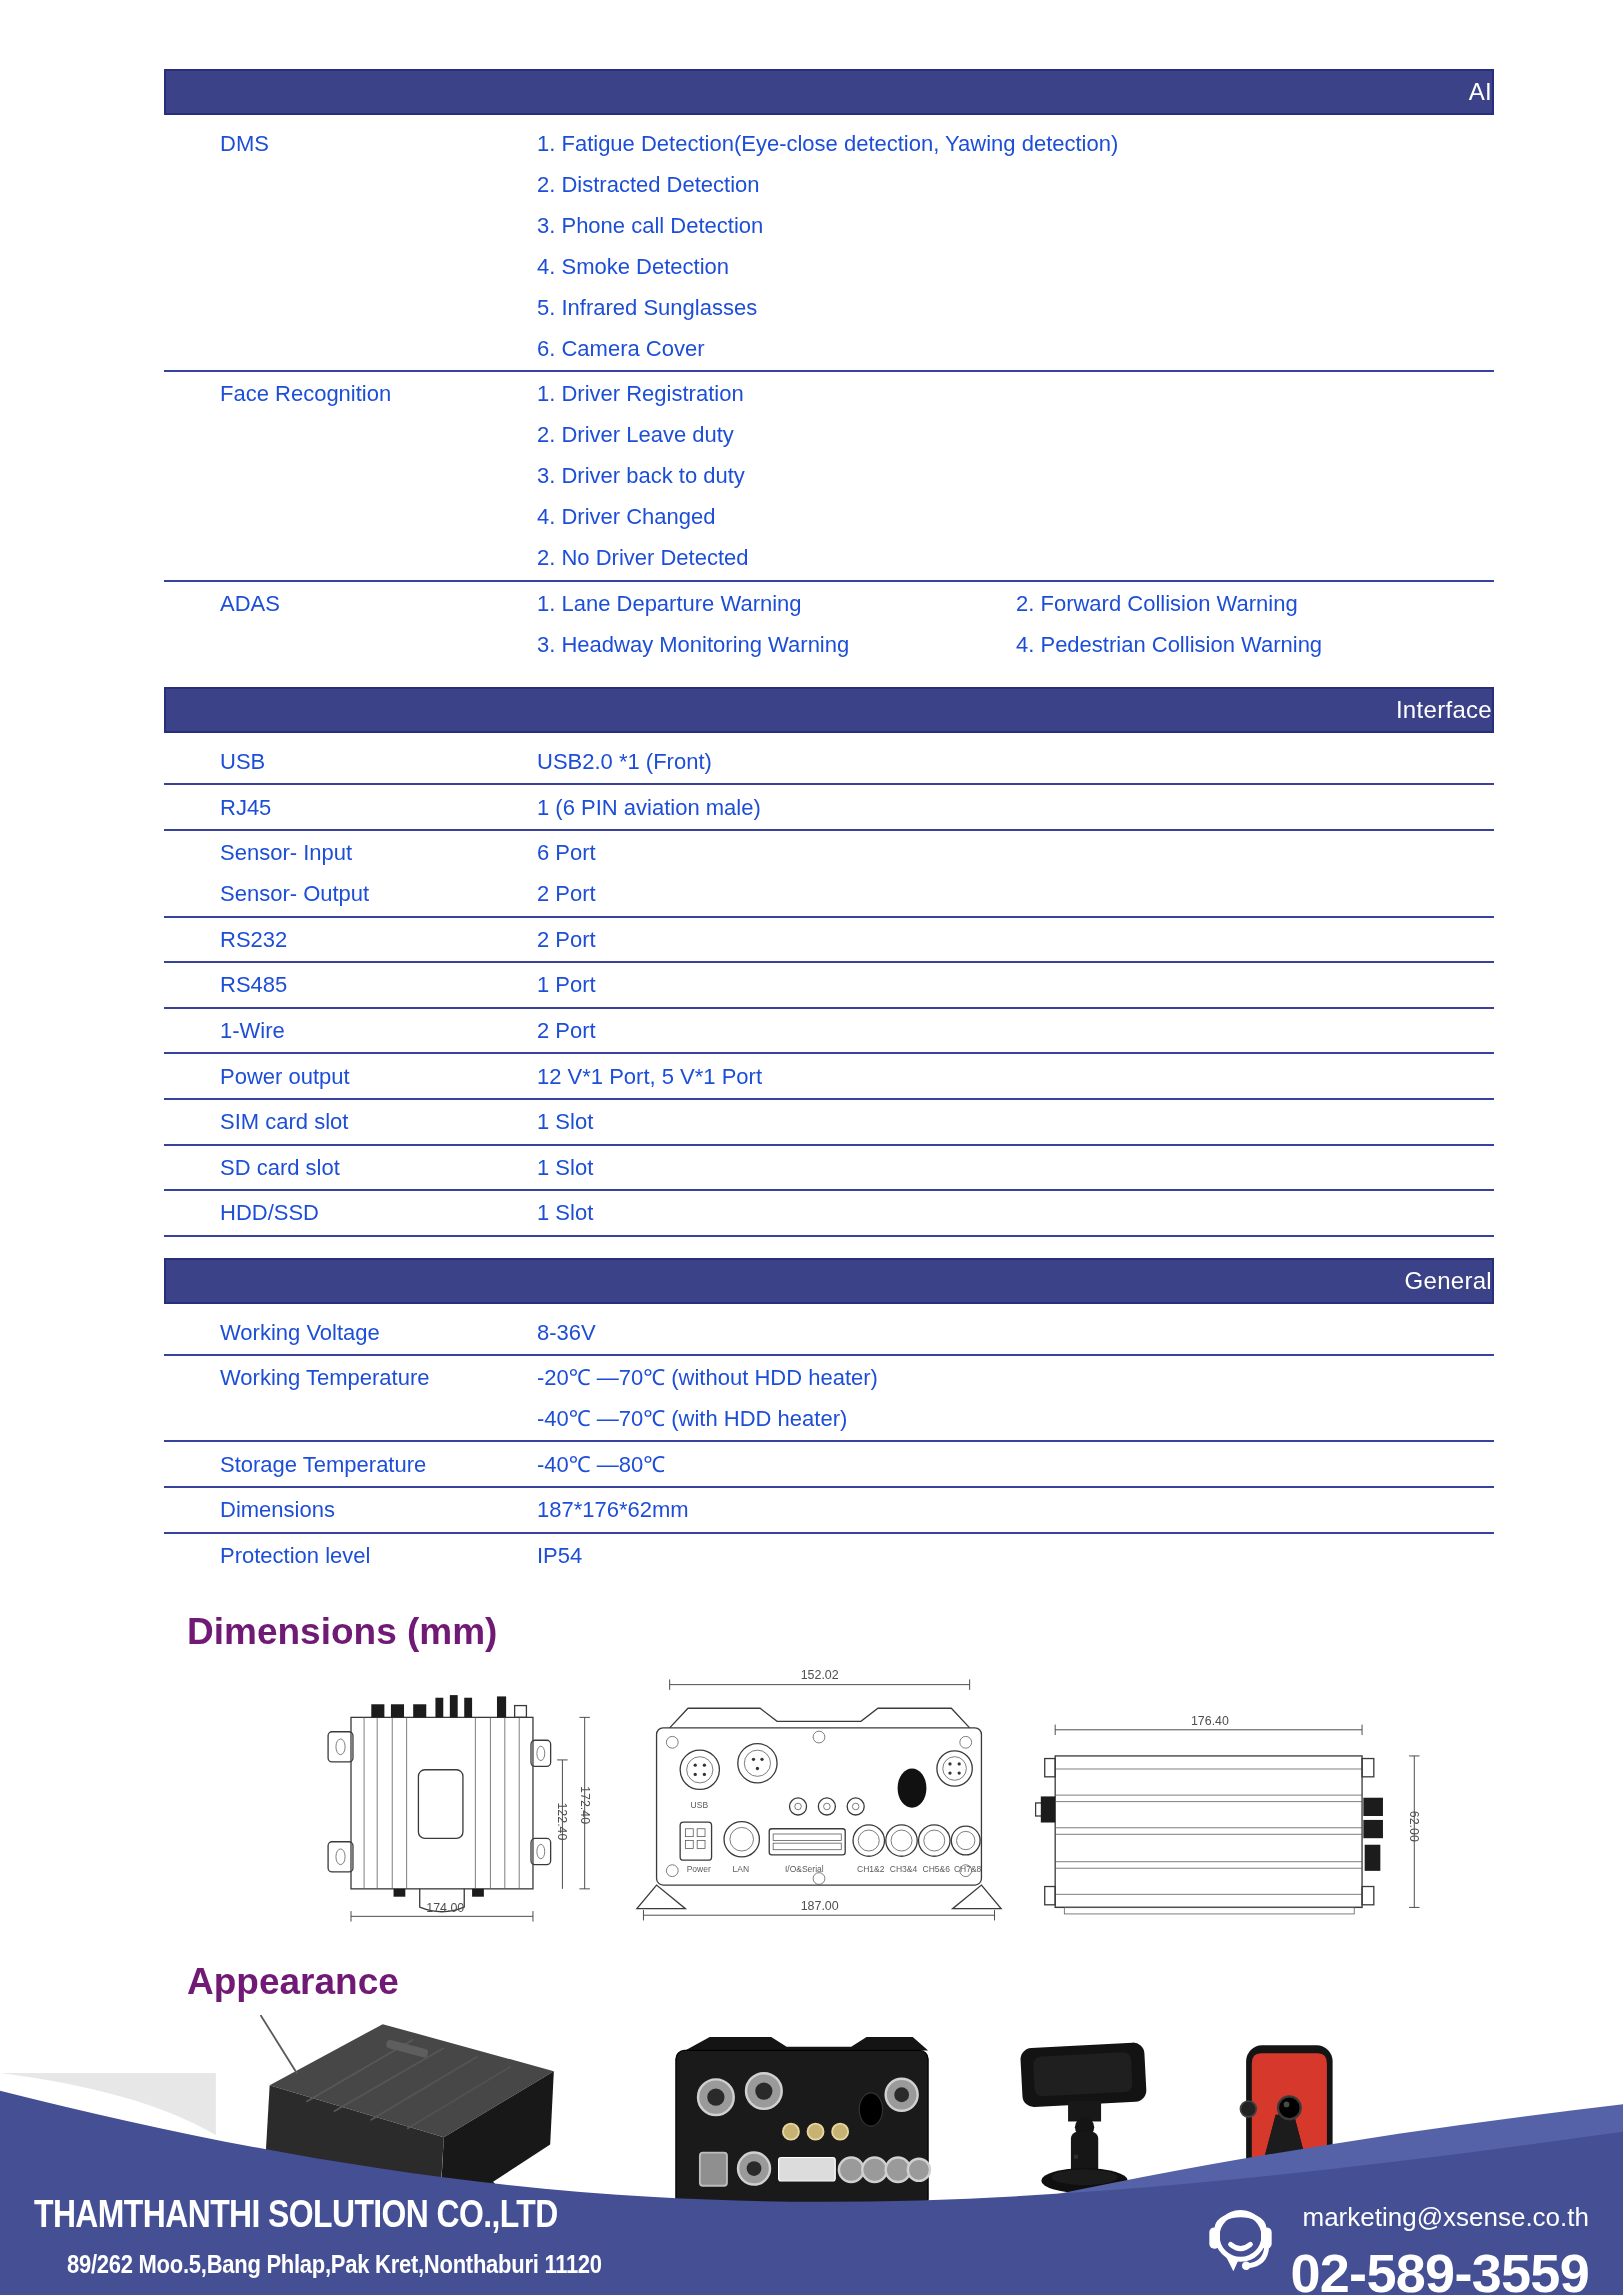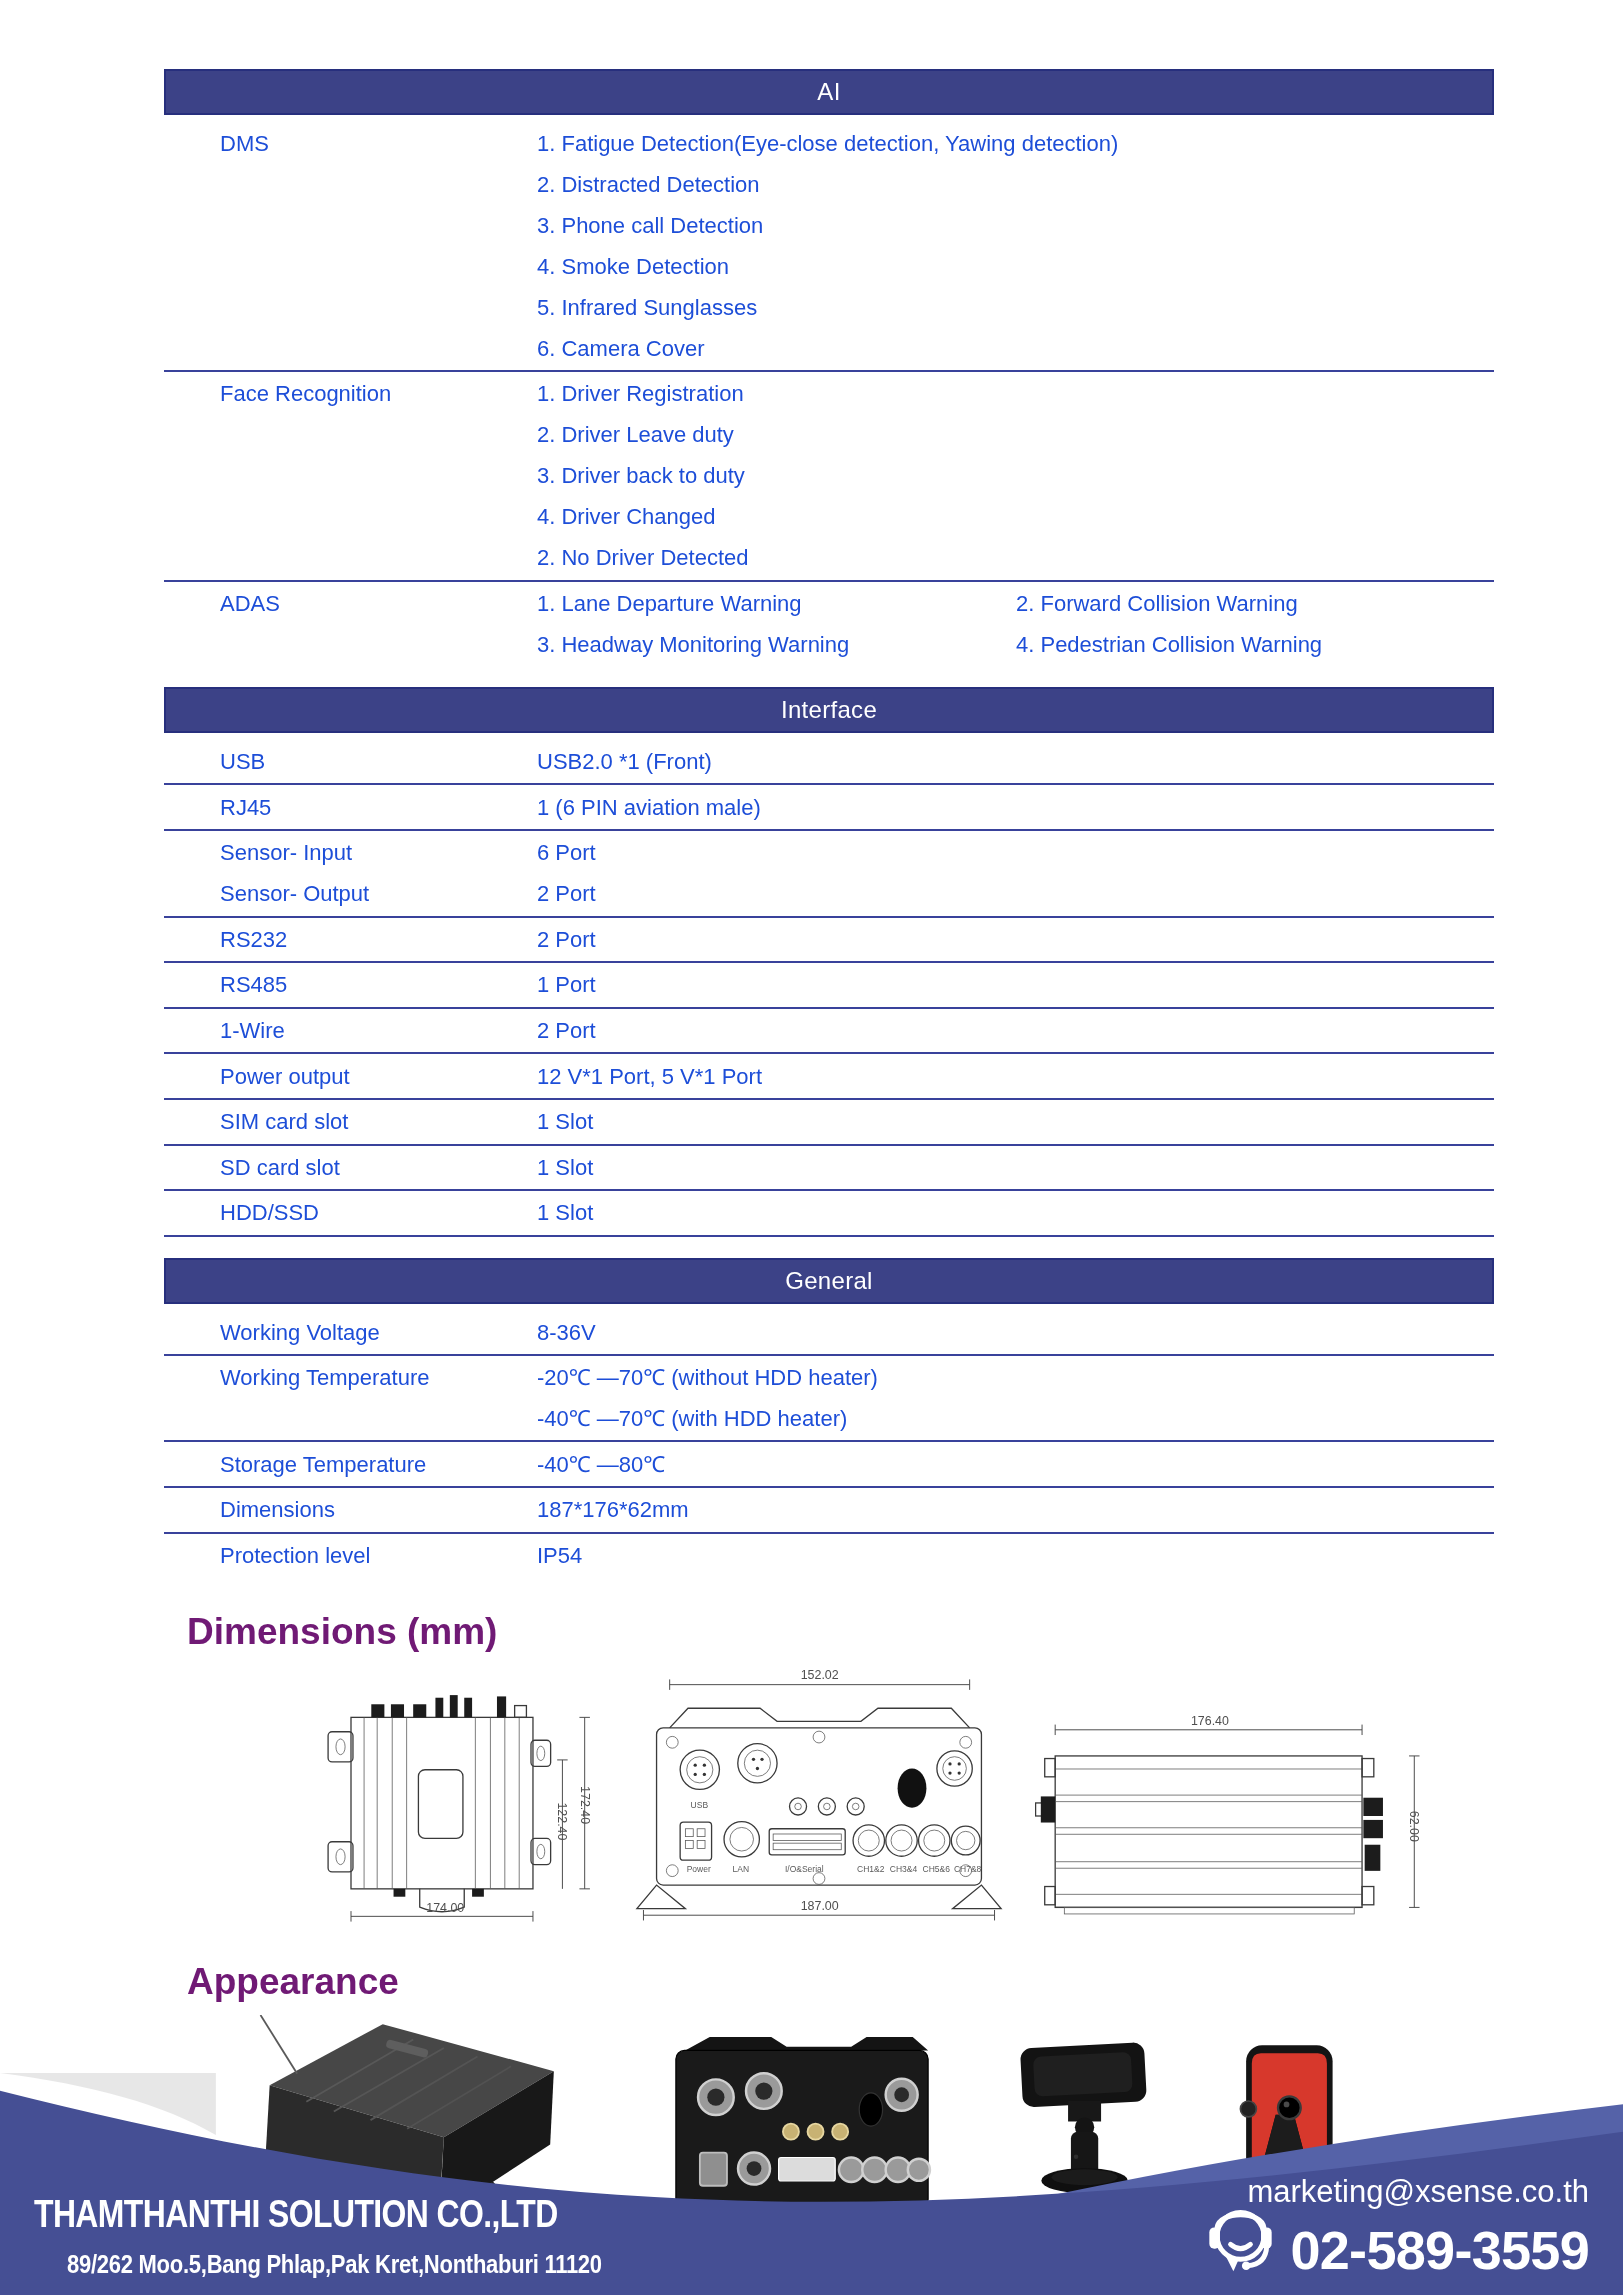--- a/index.html
+++ b/index.html
@@ -5,21 +5,21 @@
   html,body{margin:0;padding:0;background:#e8e8e8;}
   .page{
     position:relative;width:1623px;height:2295px;background:#ffffff;
     font-family:"Liberation Sans",sans-serif;overflow:hidden;margin:0 auto;
   }
   .content{position:absolute;left:164px;top:69px;width:1330px;}
 
   
   .bar{
     height:42px;background:#3c4287;border:2.6px solid #272f7d;
-    display:flex;align-items:center;justify-content:center;
+    display:flex;align-items:center;justify-content:flex-end;
     margin-top:21px;margin-bottom:6.5px;
   }
   .bar.first{margin-top:0;}
   .bar span{color:#ffffff;font-size:24px;letter-spacing:0.3px;}
 
   
   .spec-row{display:flex;align-items:flex-start;padding:1.3px 0;}
   .spec-row.bordered{border-bottom:2px solid #39429b;}
   .lbl{flex:0 0 373px;width:373px;padding-left:56px;box-sizing:border-box;}
   .vals{flex:1;}
@@ -51,21 +51,21 @@
   .footer-swoosh{position:absolute;left:0;bottom:0;width:1623px;height:222px;}
   .footer-company{
     position:absolute;left:34px;top:2193px;color:#ffffff;font-size:38px;font-weight:bold;
     letter-spacing:-0.7px;transform:scaleX(.84);transform-origin:left center;white-space:nowrap;
   }
   .footer-address{
     position:absolute;left:67px;top:2250px;color:#ffffff;font-size:25px;font-weight:bold;
     letter-spacing:-0.3px;transform:scaleX(.88);transform-origin:left center;white-space:nowrap;
   }
   .footer-contact{position:absolute;right:34px;top:2174px;text-align:right;color:#fff;}
-  .footer-email{font-size:31px;letter-spacing:0;}
+  .footer-email{font-size:26px;letter-spacing:0;margin-top:28px;}
   .footer-phone{font-size:54px;font-weight:bold;margin-top:9px;letter-spacing:-0.7px;}
   .headset{position:absolute;right:340px;top:2192px;}
 </style>
 </head>
 <body>
 
 <div class="page">
   <div class="content">
 
     <div class="bar first">

